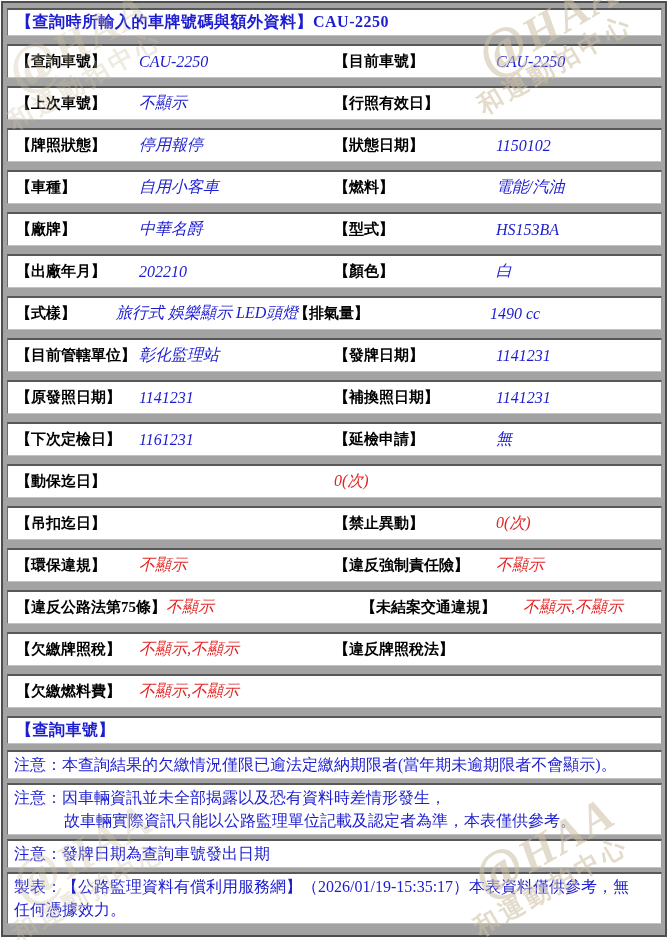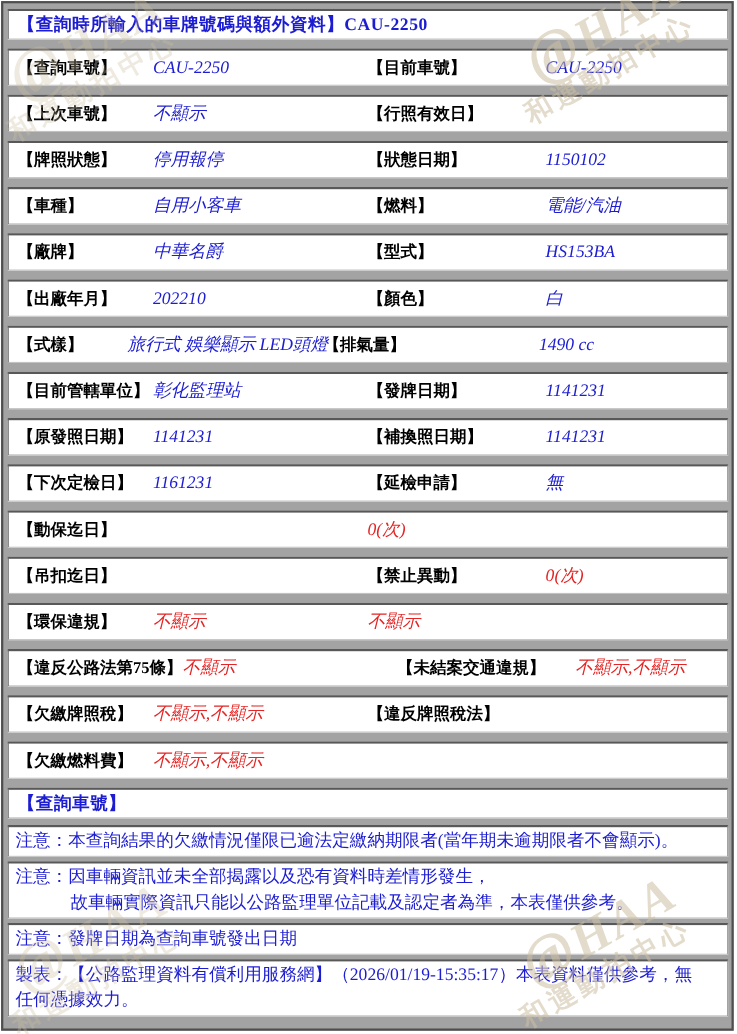--- a/index.html
+++ b/index.html
@@ -152,20 +152,21 @@
     </div>
     <div class="row">
       <span class="c1 label">【吊扣迄日】</span>
       <span class="c2 val blue"></span>
       <span class="c3 label">【禁止異動】</span>
       <span class="c4 val red">0(次)</span>
     </div>
     <div class="row">
       <span class="c1 label">【環保違規】</span>
       <span class="c2 val red">不顯示</span>
+      <span class="c3 label">【違反強制責任險】</span>
       <span class="c4 val red">不顯示</span>
     </div>
     <div class="row">
       <span class="c1 label">【違反公路法第75條】</span>
       <span class="c2 val red">不顯示</span>
       <span class="c3 label">【未結案交通違規】</span>
       <span class="c4 val red">不顯示,不顯示</span>
     </div>
     <div class="row">
       <span class="c1 label">【欠繳牌照稅】</span>

